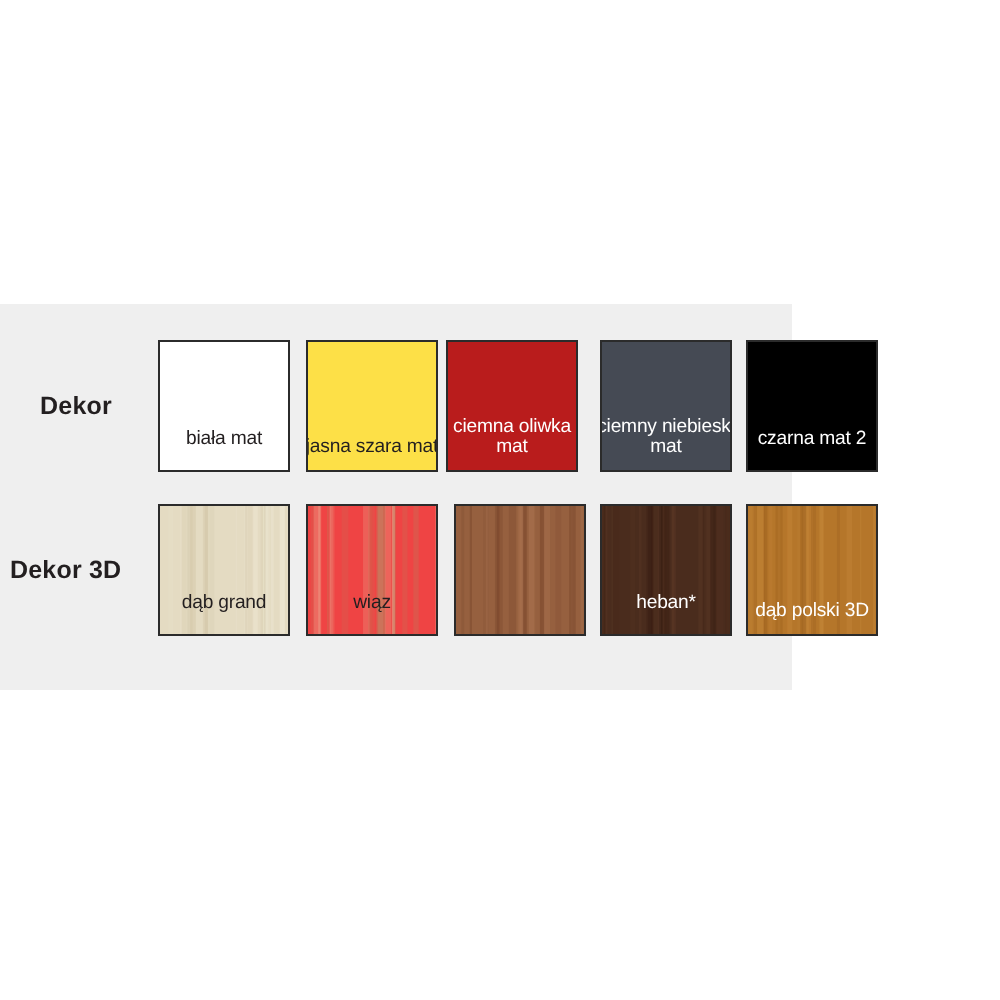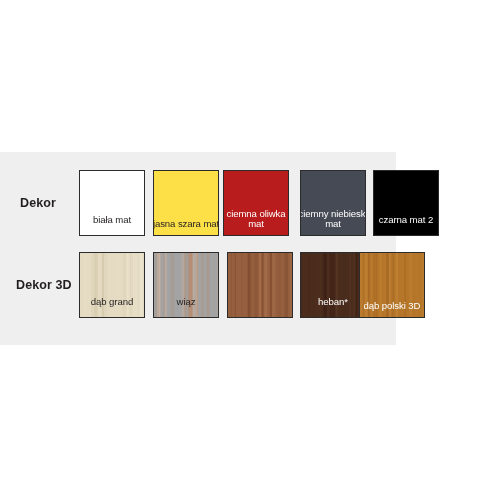--- a/index.html
+++ b/index.html
@@ -50,21 +50,21 @@
     justify-content: center;
     text-align: center;
     color: #231f20;
     font-weight: bold;
     font-size: 12.5px;
     line-height: 15px;
     letter-spacing: 0.1px;
   }
   .row-label.left-align {
     justify-content: flex-start;
-    padding-left: 16px;
+    padding-left: 5px;
     box-sizing: border-box;
     text-align: right;
   }
 
   .swatches {
     position: absolute;
     left: 79px;
     top: 0;
     height: 66px;
   }
@@ -160,21 +160,21 @@
               <rect x="4.10" y="0" width="2.38" height="66" fill="#f2ecdb" opacity="0.13"></rect>
               <rect x="10.74" y="0" width="3.55" height="66" fill="#cfc3a3" opacity="0.32"></rect>
               <rect x="51.47" y="0" width="2.46" height="66" fill="#f2ecdb" opacity="0.21"></rect>
               <rect x="46.56" y="0" width="2.32" height="66" fill="#f2ecdb" opacity="0.33"></rect>
               <rect x="13.79" y="0" width="2.55" height="66" fill="#cfc3a3" opacity="0.29"></rect>
               <rect x="41.88" y="0" width="2.00" height="66" fill="#f2ecdb" opacity="0.14"></rect>
               <rect x="64.36" y="0" width="3.40" height="66" fill="#f2ecdb" opacity="0.36"></rect>
             </svg>
             <div class="cap" style="color: rgb(35, 31, 32);">dąb grand</div>
           </div>
-          <div class="swatch light" style="left: 74px; background: #a3a3a3;">
+          <div class="swatch light" style="left: 74px; background: #ef4444;">
             <svg class="grain" width="66" height="66" viewBox="0 0 66 66" preserveAspectRatio="none">
               <rect x="42.37" y="0" width="1.48" height="66" fill="#b9805c" opacity="0.39"></rect>
               <rect x="30.08" y="0" width="2.05" height="66" fill="#b9805c" opacity="0.20"></rect>
               <rect x="52.64" y="0" width="2.72" height="66" fill="#b9805c" opacity="0.29"></rect>
               <rect x="63.74" y="0" width="2.53" height="66" fill="#e8bb9a" opacity="0.37"></rect>
               <rect x="41.92" y="0" width="1.64" height="66" fill="#e8bb9a" opacity="0.22"></rect>
               <rect x="34.81" y="0" width="3.78" height="66" fill="#b9805c" opacity="0.29"></rect>
               <rect x="10.63" y="0" width="2.62" height="66" fill="#e8bb9a" opacity="0.17"></rect>
               <rect x="27.51" y="0" width="3.28" height="66" fill="#e8bb9a" opacity="0.23"></rect>
               <rect x="5.11" y="0" width="1.49" height="66" fill="#e8bb9a" opacity="0.32"></rect>
@@ -252,21 +252,21 @@
               <rect x="22.21" y="0" width="3.06" height="66" fill="#33190e" opacity="0.26"></rect>
               <rect x="23.13" y="0" width="2.59" height="66" fill="#33190e" opacity="0.26"></rect>
               <rect x="50.76" y="0" width="3.46" height="66" fill="#5e3b27" opacity="0.23"></rect>
               <rect x="31.23" y="0" width="2.52" height="66" fill="#33190e" opacity="0.35"></rect>
               <rect x="61.87" y="0" width="2.11" height="66" fill="#33190e" opacity="0.20"></rect>
               <rect x="48.19" y="0" width="2.09" height="66" fill="#5e3b27" opacity="0.39"></rect>
               <rect x="0.89" y="0" width="1.02" height="66" fill="#33190e" opacity="0.23"></rect>
             </svg>
             <div class="cap" style="color: rgb(255, 255, 255);">heban*</div>
           </div>
-          <div class="swatch dark" style="left: 280px; background: rgb(181, 118, 42);">
+          <div class="swatch dark" style="left: 294px; background: rgb(181, 118, 42);">
             <svg class="grain" width="66" height="66" viewBox="0 0 66 66" preserveAspectRatio="none">
               <rect x="36.57" y="0" width="1.36" height="66" fill="#c98c3e" opacity="0.14"></rect>
               <rect x="7.87" y="0" width="0.68" height="66" fill="#94591a" opacity="0.16"></rect>
               <rect x="49.29" y="0" width="2.76" height="66" fill="#c98c3e" opacity="0.31"></rect>
               <rect x="63.74" y="0" width="0.70" height="66" fill="#94591a" opacity="0.41"></rect>
               <rect x="19.83" y="0" width="2.46" height="66" fill="#c98c3e" opacity="0.16"></rect>
               <rect x="2.36" y="0" width="2.19" height="66" fill="#94591a" opacity="0.27"></rect>
               <rect x="55.92" y="0" width="0.78" height="66" fill="#c98c3e" opacity="0.27"></rect>
               <rect x="26.76" y="0" width="2.49" height="66" fill="#94591a" opacity="0.30"></rect>
               <rect x="35.45" y="0" width="2.03" height="66" fill="#c98c3e" opacity="0.16"></rect>

